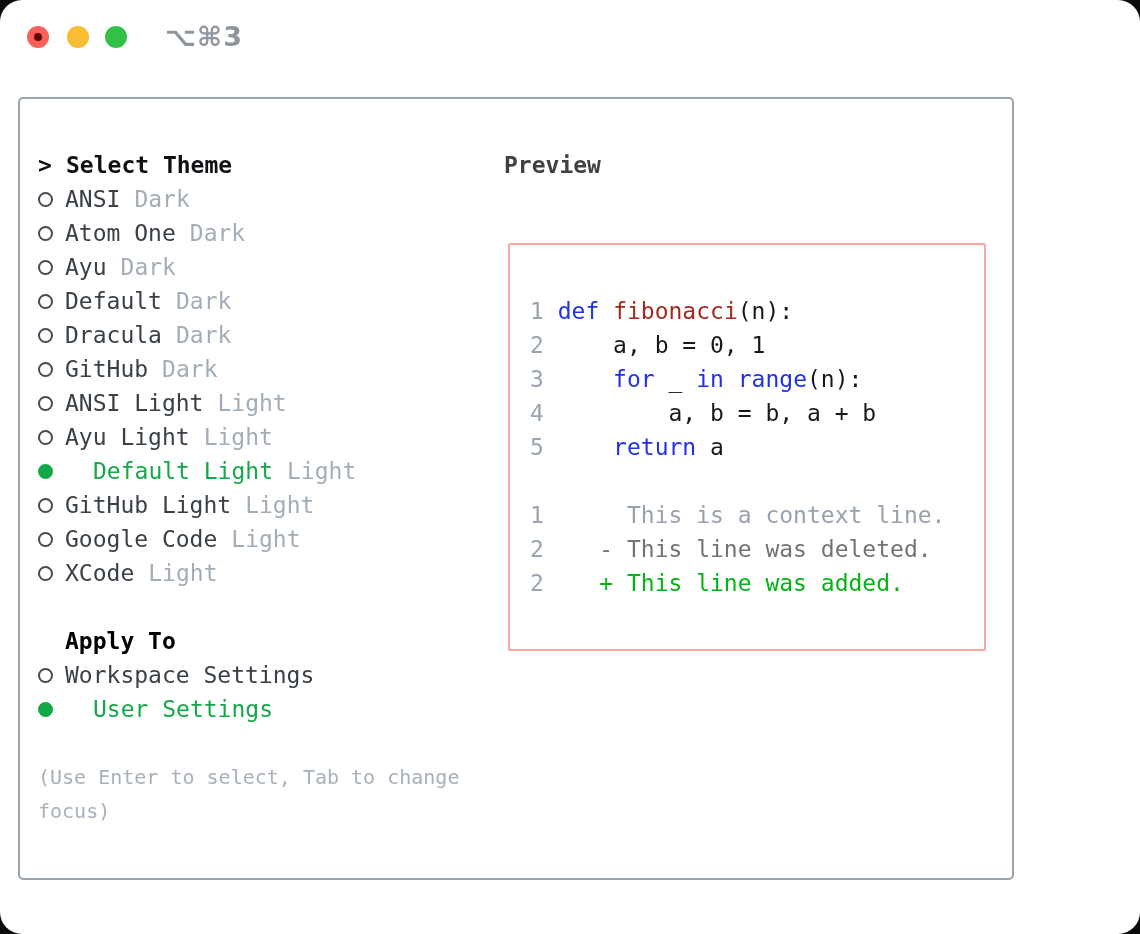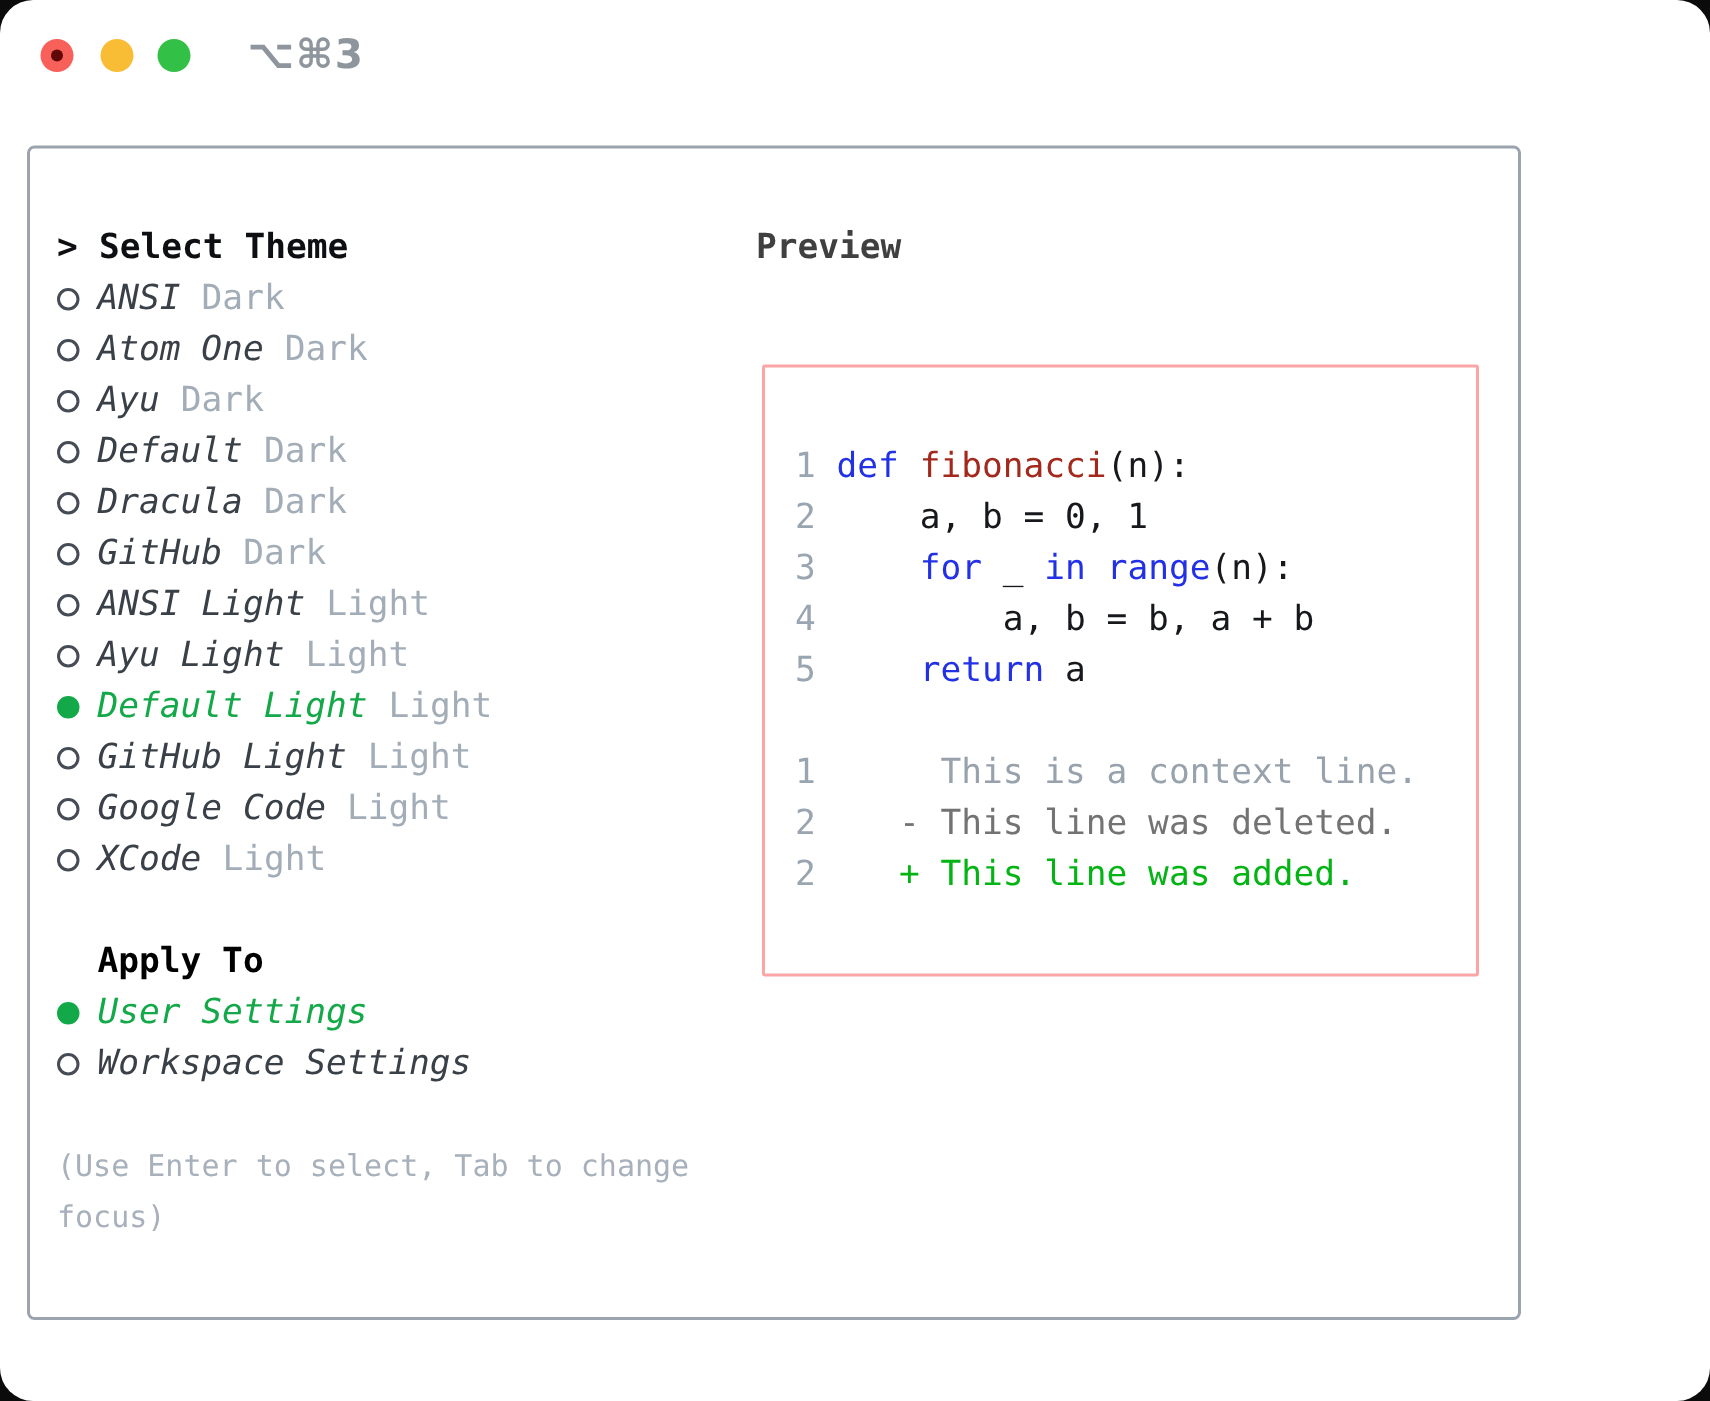--- a/index.html
+++ b/index.html
@@ -32,22 +32,22 @@
   
   .left{position:absolute;left:18px;top:49px;font-size:23px;}
   .row{display:flex;align-items:center;height:34px;white-space:pre;}
   .row.header{font-weight:bold;color:#0d0f12;}
   .caret{display:inline-block;width:28px;font-weight:bold;color:#0d0f12;}
   .radio{
     flex:0 0 auto;width:15px;height:15px;border:2px solid #454c55;border-radius:50%;
     margin-right:12px;background:transparent;
   }
   .row.selected .radio{background:#13a848;border-color:#13a848;}
-  .nm{color:#3a4047;font-style:italic;}
-  .row.selected .nm{color:#13a848;}
+  .nm{color:#3a4047;}
+  .row.selected .nm{color:#13a848;margin-left:28px;}
   .sfx{color:#a3adb8;margin-left:14px;}
   .spacer{height:34px;}
   .applyto{padding-left:27px;color:#000000;font-weight:bold;}
   .hint{
     width:430px;margin-top:34px;line-height:34px;color:#a7b0bb;
     white-space:normal;font-size:20px;
   }
 
   
   .preview-title{
@@ -95,22 +95,22 @@
       <div class="row item"><span class="radio"></span><span class="nm">ANSI Light</span><span class="sfx">Light</span></div>
       <div class="row item"><span class="radio"></span><span class="nm">Ayu Light</span><span class="sfx">Light</span></div>
       <div class="row item selected"><span class="radio"></span><span class="nm">Default Light</span><span class="sfx">Light</span></div>
       <div class="row item"><span class="radio"></span><span class="nm">GitHub Light</span><span class="sfx">Light</span></div>
       <div class="row item"><span class="radio"></span><span class="nm">Google Code</span><span class="sfx">Light</span></div>
       <div class="row item"><span class="radio"></span><span class="nm">XCode</span><span class="sfx">Light</span></div>
 
       <div class="spacer"></div>
 
       <div class="row applyto">Apply To</div>
+      <div class="row item"><span class="radio"></span><span class="nm">Workspace Settings</span></div>
       <div class="row item selected"><span class="radio"></span><span class="nm">User Settings</span></div>
-      <div class="row item"><span class="radio"></span><span class="nm">Workspace Settings</span></div>
 
       <div class="hint">(Use Enter to select, Tab to change focus)</div>
     </div>
 
     <div class="preview-title">Preview</div>
 
     <div class="preview-box">
       <div class="pv-line"><span class="ln">1</span><span> </span><span class="kw">def</span><span> </span><span class="fn">fibonacci</span><span>(n):</span></div>
       <div class="pv-line"><span class="ln">2</span><span>     a, b = 0, 1</span></div>
       <div class="pv-line"><span class="ln">3</span><span>     </span><span class="kw">for</span><span> _ </span><span class="kw">in</span><span> </span><span class="kw">range</span><span>(n):</span></div>

